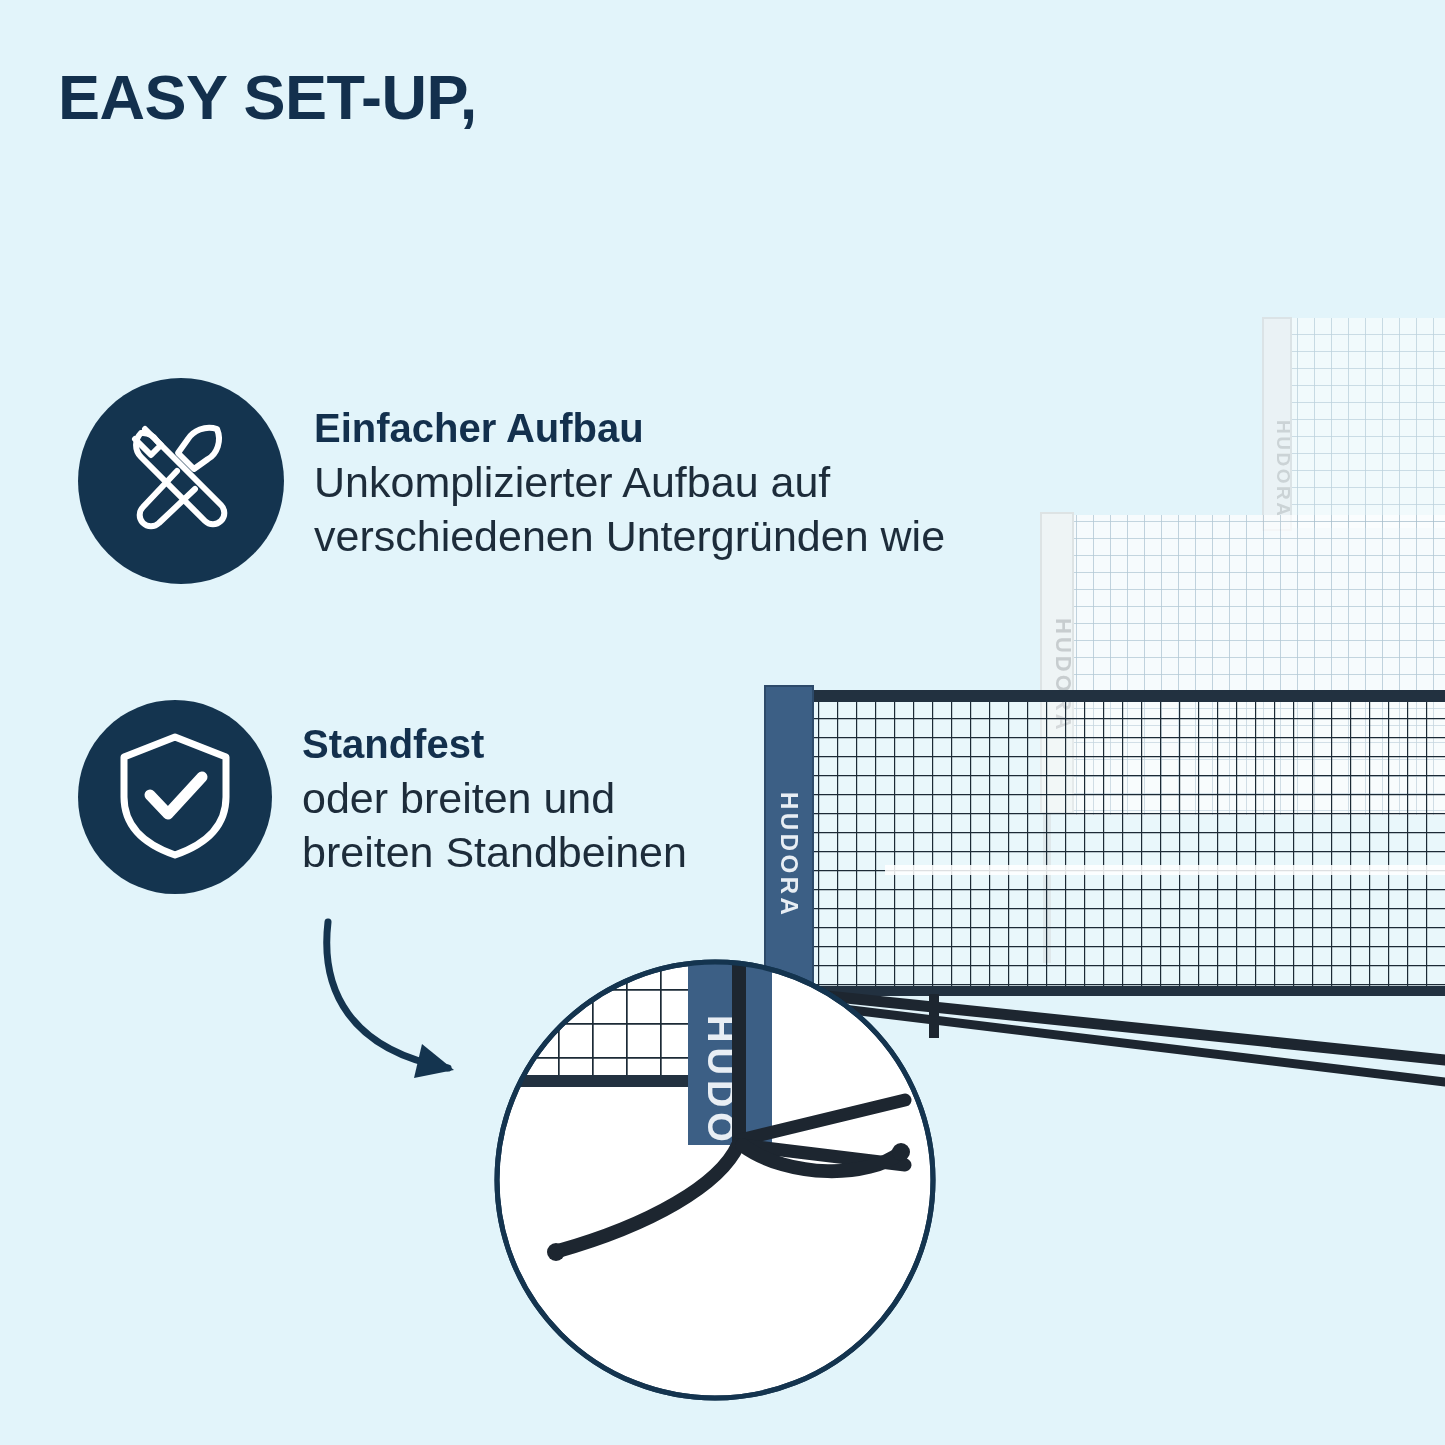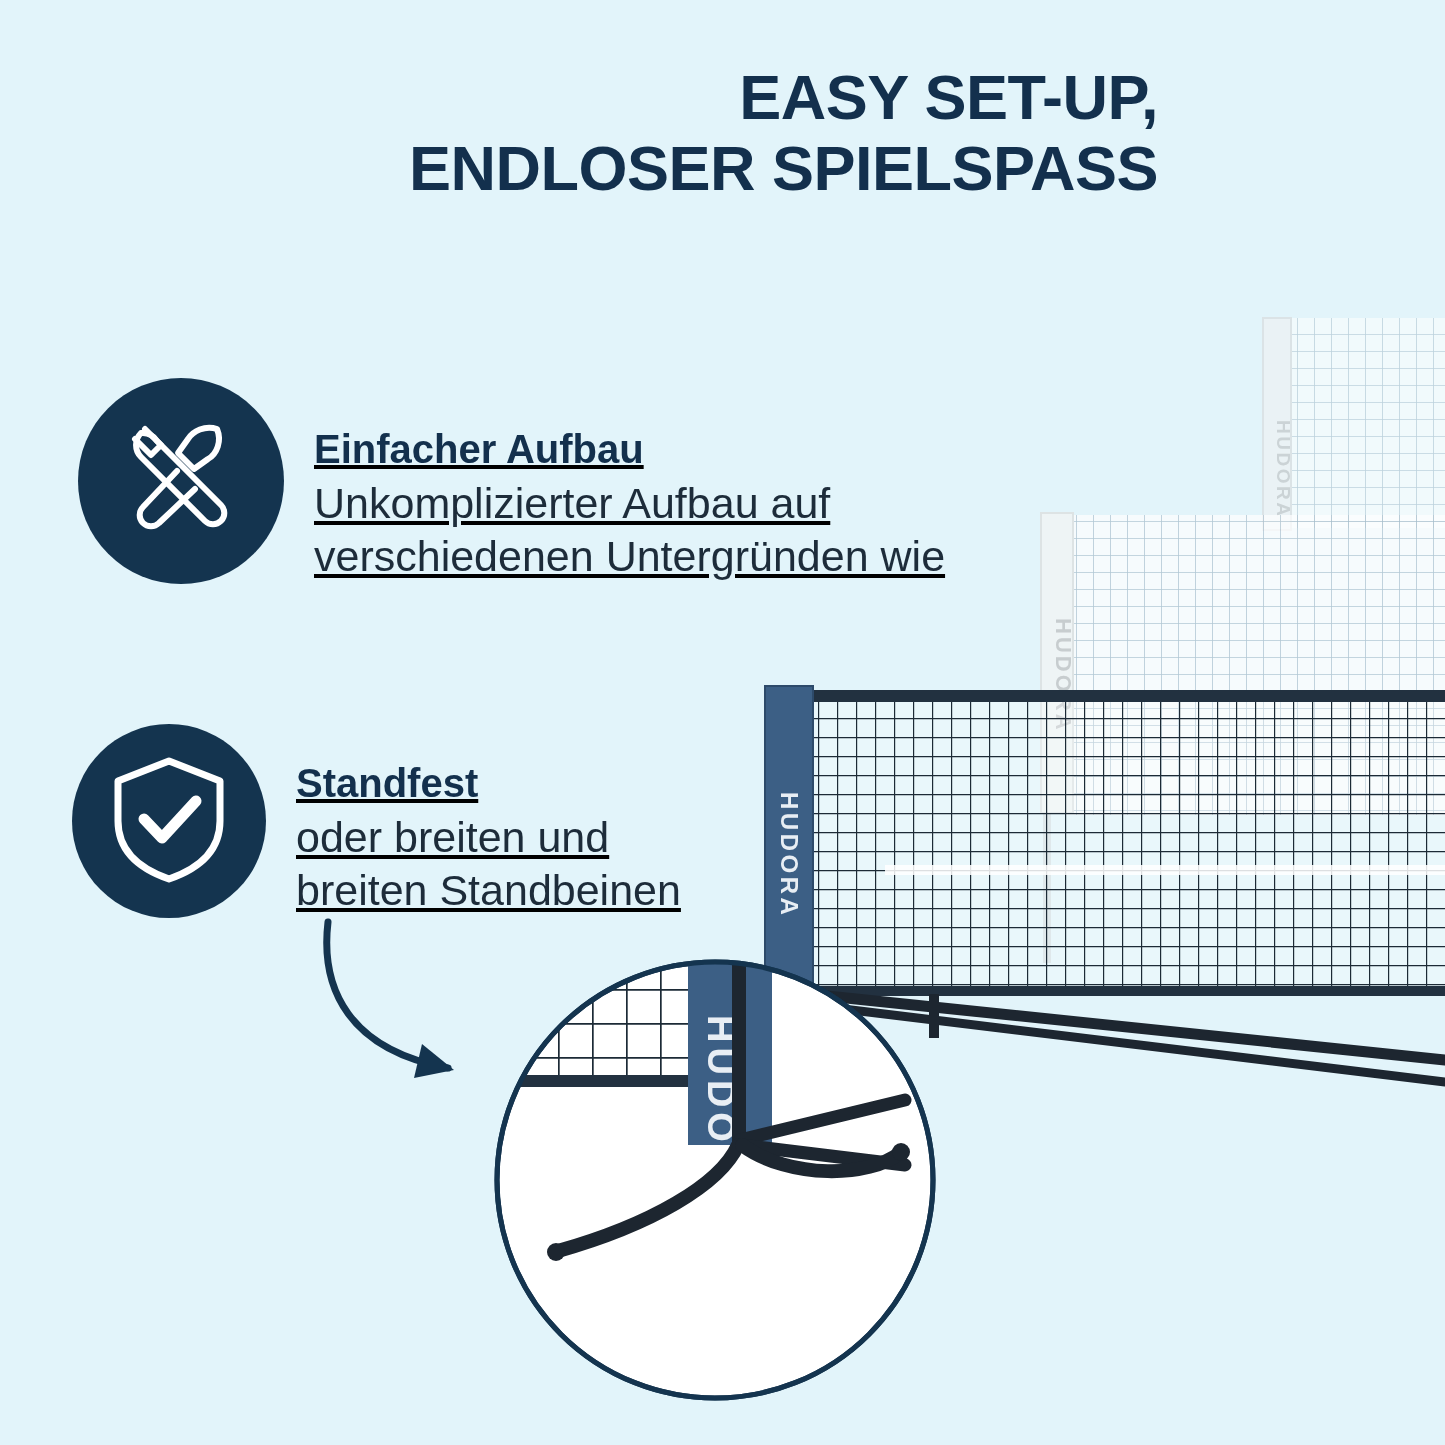--- a/index.html
+++ b/index.html
@@ -29,32 +29,30 @@
     width: 1100px;
     color: #13304d;
     font-weight: bold;
     font-size: 63px;
     line-height: 1.12;
     letter-spacing: -0.5px;
   }
   .headline .line {
     display: block;
     white-space: nowrap;
-    text-align: right;
   }
 
   
   .feature {
     position: absolute;
     display: flex;
-    align-items: flex-end;
-    text-decoration: underline;
+    align-items: center;
   }
   .feature-1 { left: 78px; top: 378px; }
-  .feature-2 { left: 72px; top: 700px; margin-top: 24px; }
+  .feature-2 { left: 78px; top: 700px; }
 
   .badge {
     width: 206px;
     height: 206px;
     border-radius: 50%;
     background: #14344f;
     flex: 0 0 206px;
     display: flex;
     align-items: center;
     justify-content: center;
@@ -166,21 +164,20 @@
         <path d="M84 700 L760 782" stroke="#1d2630" stroke-width="9" stroke-linecap="round" fill="none"></path>
 
         <rect x="86" y="688" width="11" height="48" fill="#1d2630"></rect>
         <rect x="244" y="694" width="10" height="44" fill="#1d2630"></rect>
       </g>
     </svg>
   </div>
 
   <div class="headline">
     <span class="line">EASY SET-UP,</span>
-    <span class="line">ENDLOSER SPIELSPASS</span>
   </div>
 
   <div class="feature feature-1">
     <div class="badge">
       <span>
         <svg width="132" height="132" viewBox="0 0 132 132" xmlns="http://www.w3.org/2000/svg" fill="none" stroke="#ffffff" stroke-width="6" stroke-linecap="round" stroke-linejoin="round">
 
           <path d="M26 20 a17 17 0 0 0 0 24 l8 8 56 56 a11 11 0 0 0 16 -16 l-56 -56 -8 -8 a17 17 0 0 0 -16 -8 z"></path>
           <path d="M20 26 l16 16 10 -10 -16 -16"></path>
 

